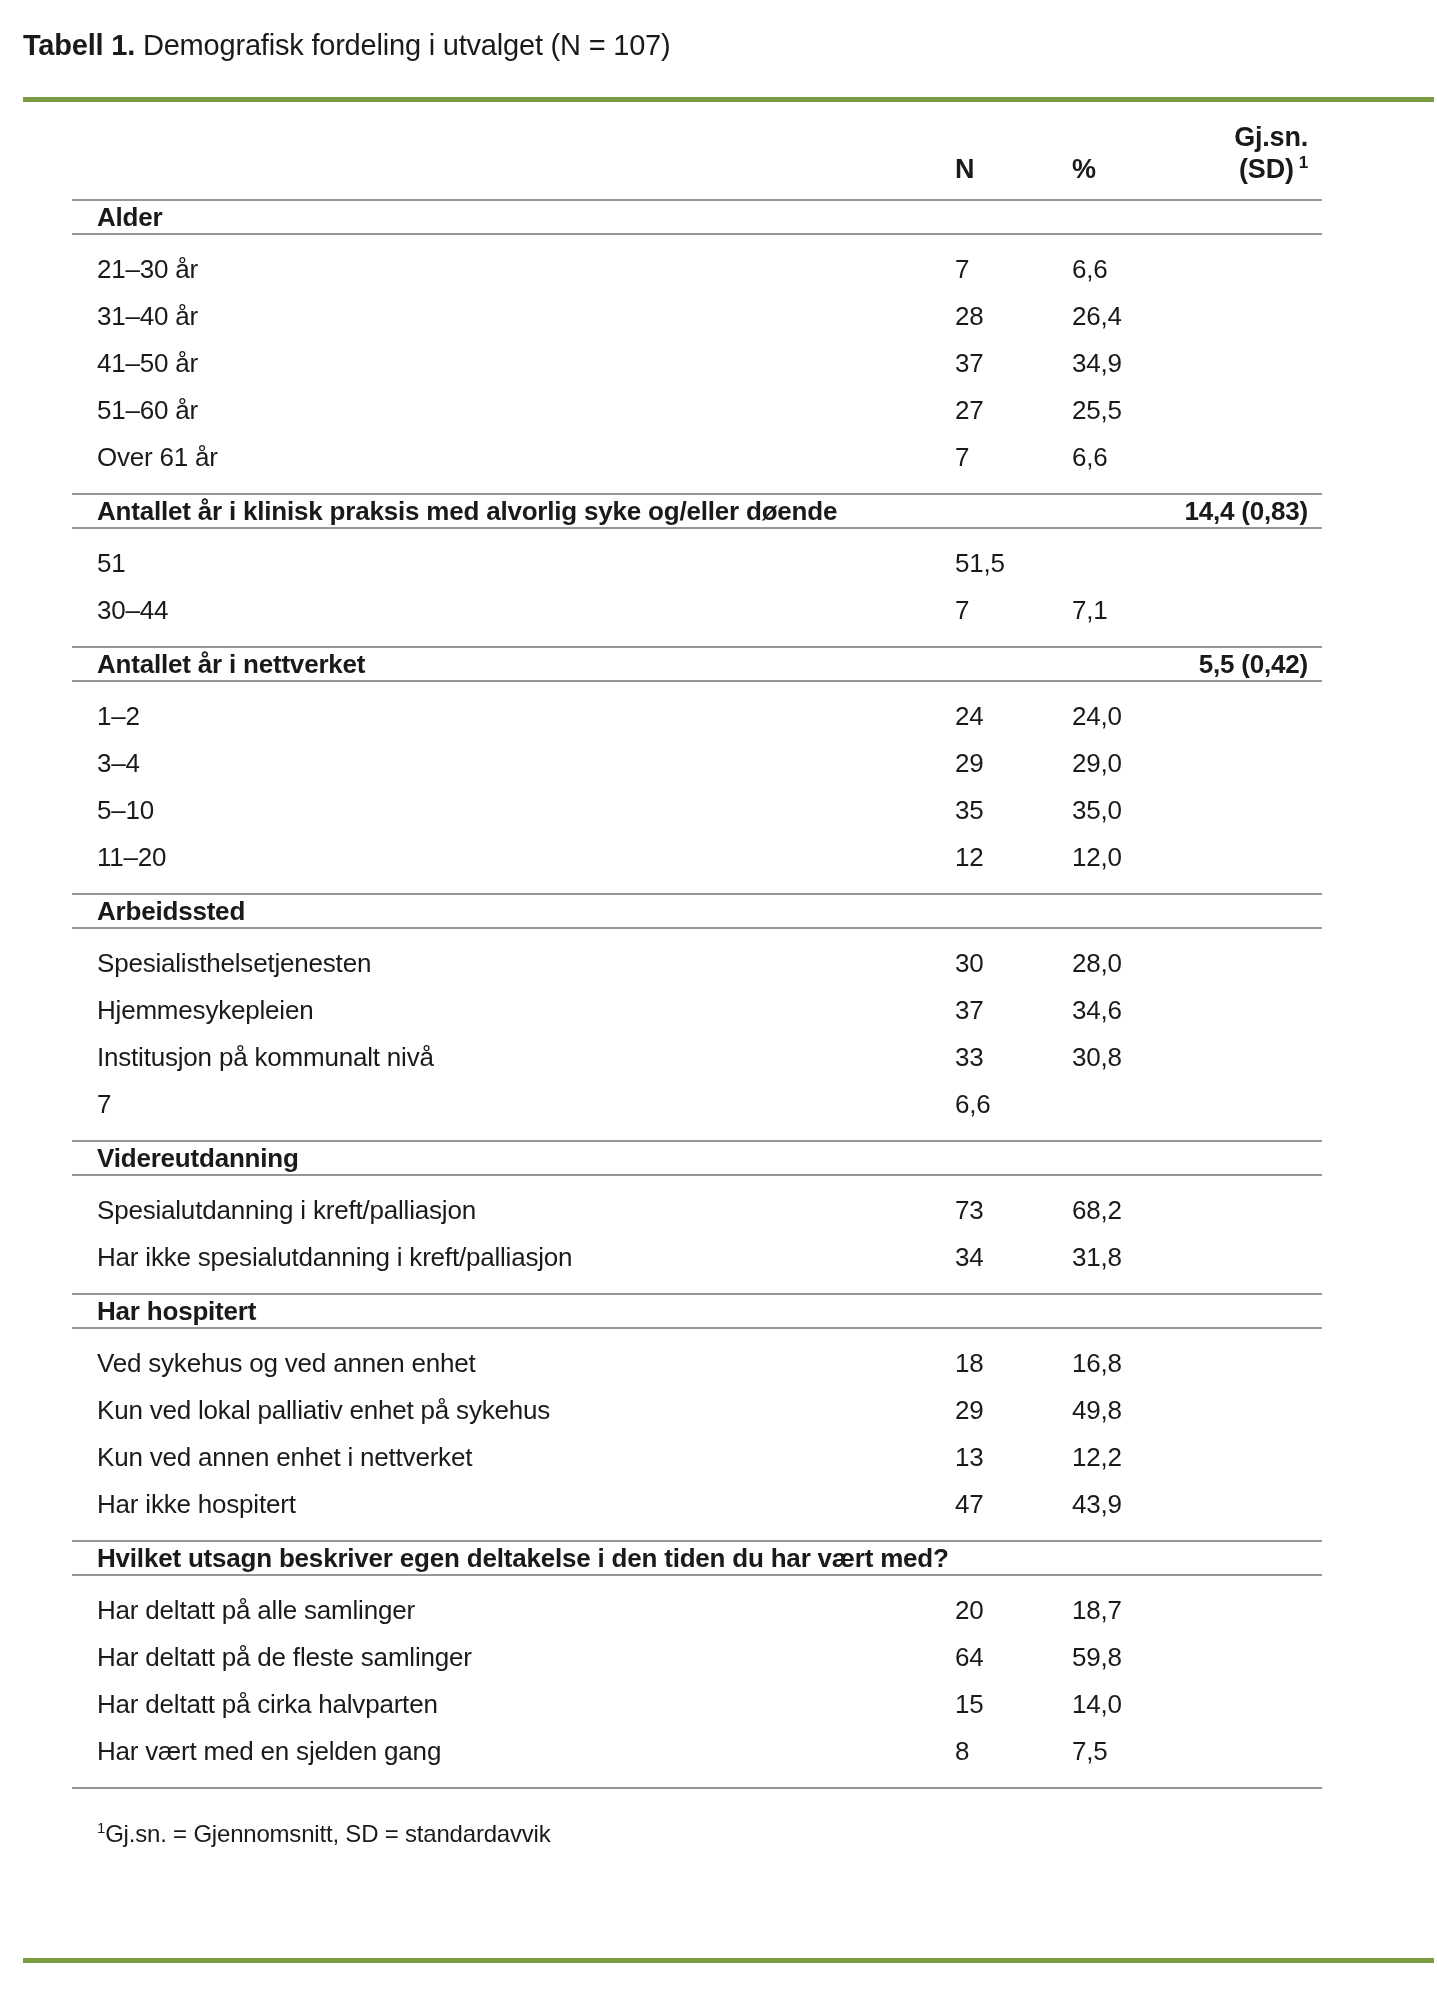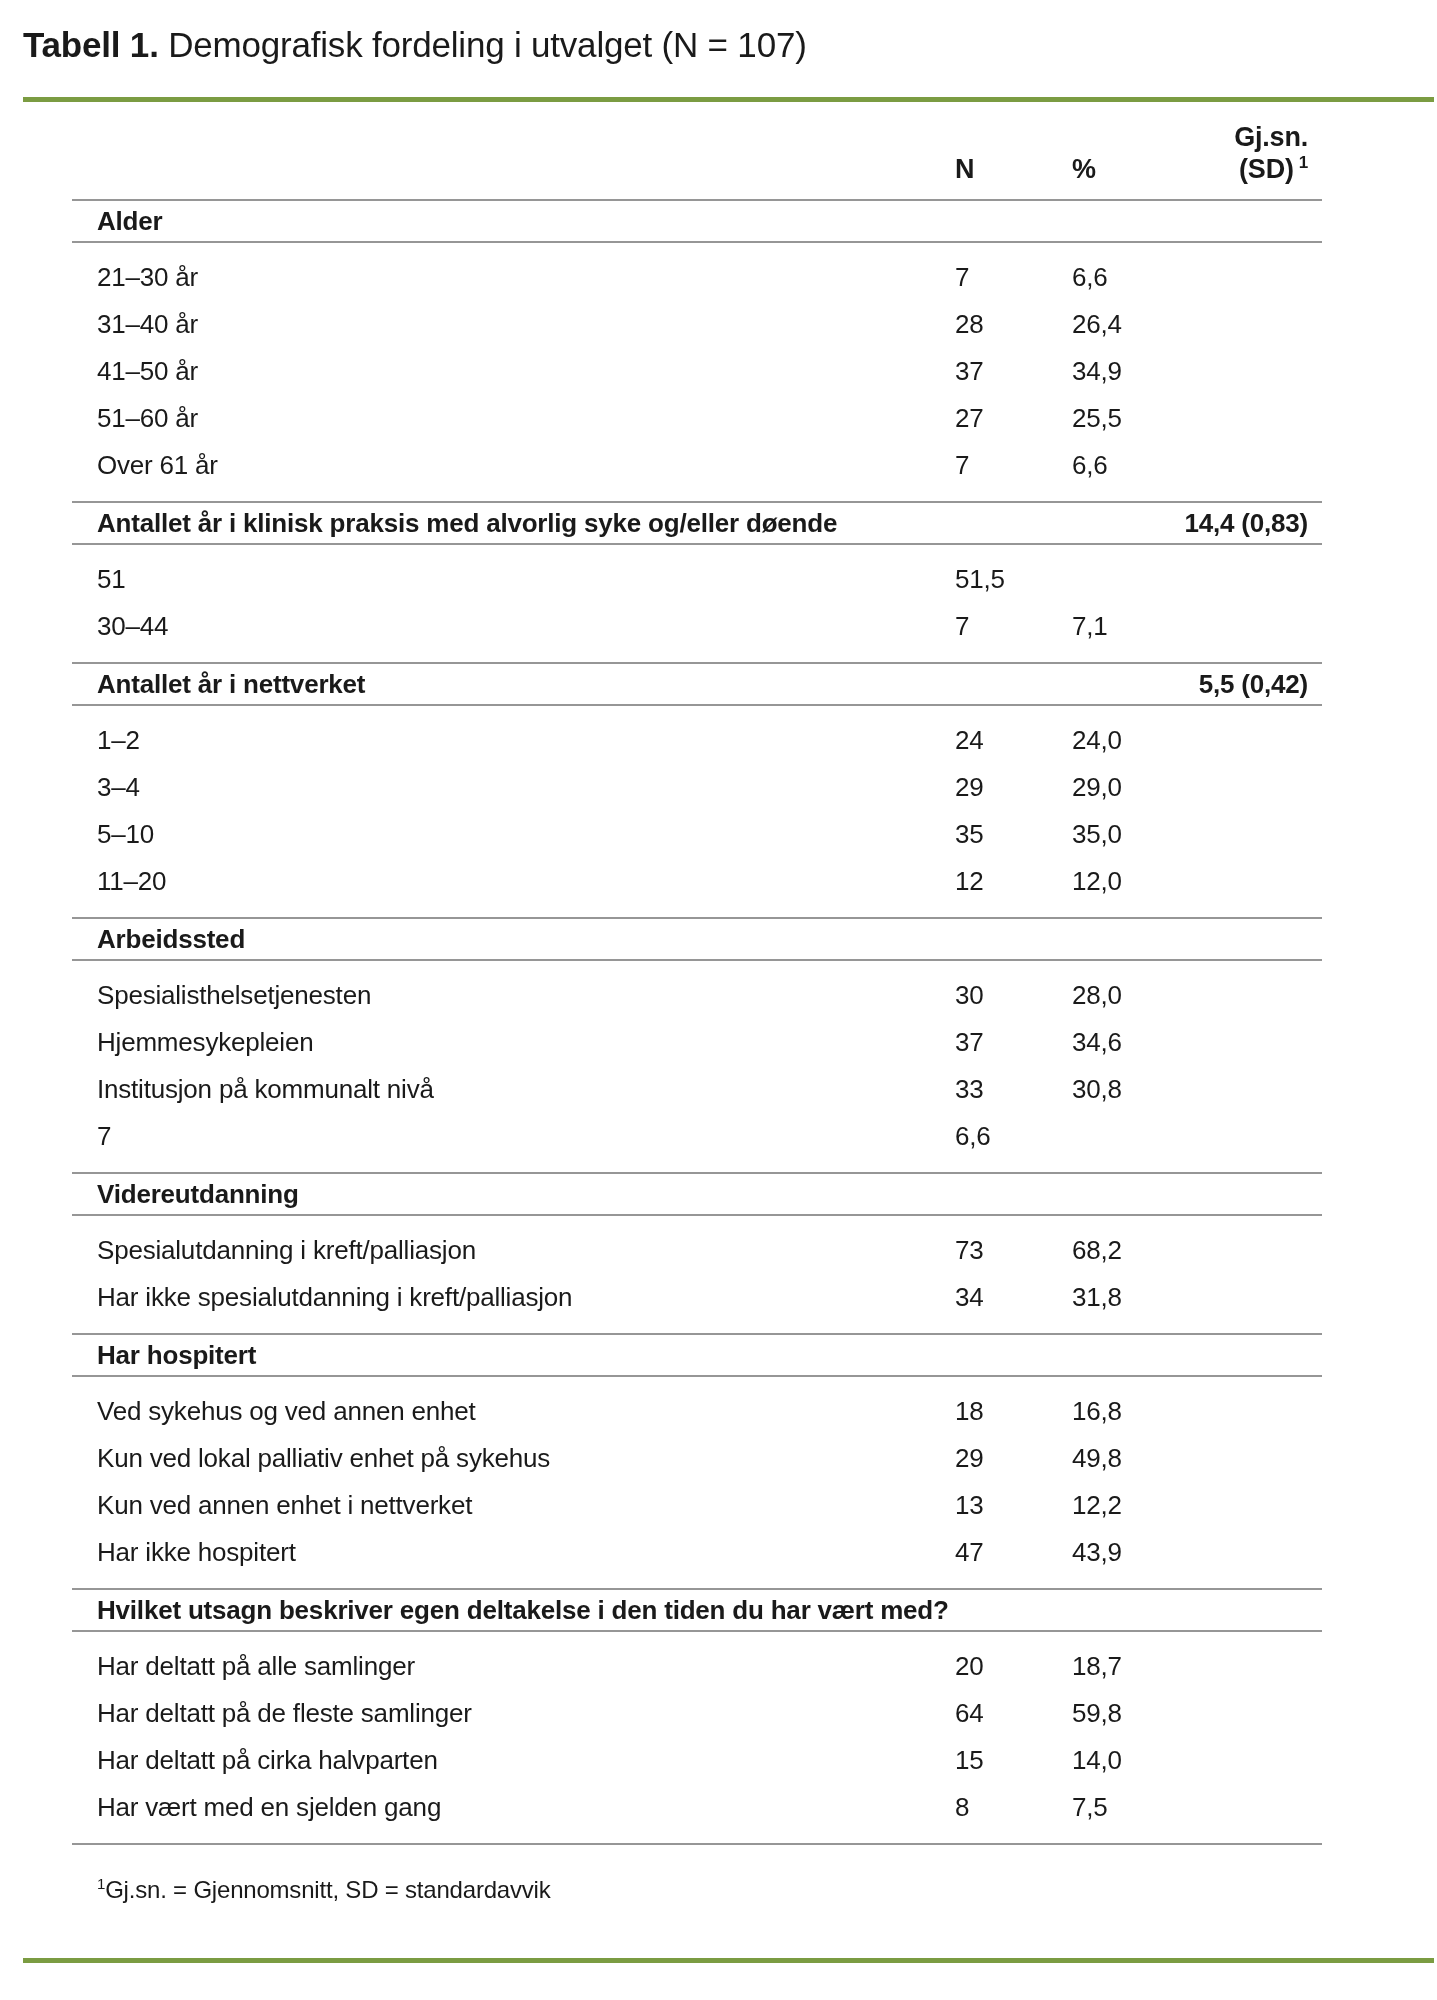--- a/index.html
+++ b/index.html
@@ -9,21 +9,21 @@
     width: 1437px;
     height: 2000px;
     background: #ffffff;
     overflow: hidden;
     font-family: "Liberation Sans", "DejaVu Sans", sans-serif;
     color: #1a1a1a;
     letter-spacing: -0.2px;
   }
   .title {
     margin: 26px 0 0 23px;
-    font-size: 35px;
+    font-size: 29px;
     font-weight: 400;
     line-height: 38px;
     color: #1a1a1a;
   }
   .title .bold { font-weight: 700; }
   .rule-green {
     height: 5px;
     background: #7B9C42;
     margin-left: 23px;
     width: 1411px;
@@ -46,21 +46,21 @@
     align-items: end;
     padding-bottom: 14px;
     font-size: 27px;
     font-weight: 700;
   }
   .cell-mean { text-align: right; padding-right: 14px; }
   sup.hdr-sup { font-size: 17px; font-weight: 700; margin-left: 5px; }
 
   .section { border-top: 2px solid #969696; }
   .section-header {
-    height: 42px;
+    height: 34px;
     align-items: center;
     font-size: 26px;
     font-weight: 700;
     border-bottom: 2px solid #969696;
   }
   .section-rows { padding: 11px 0 12px 0; }
   .row {
     height: 47px;
     align-items: center;
     font-size: 26px;

